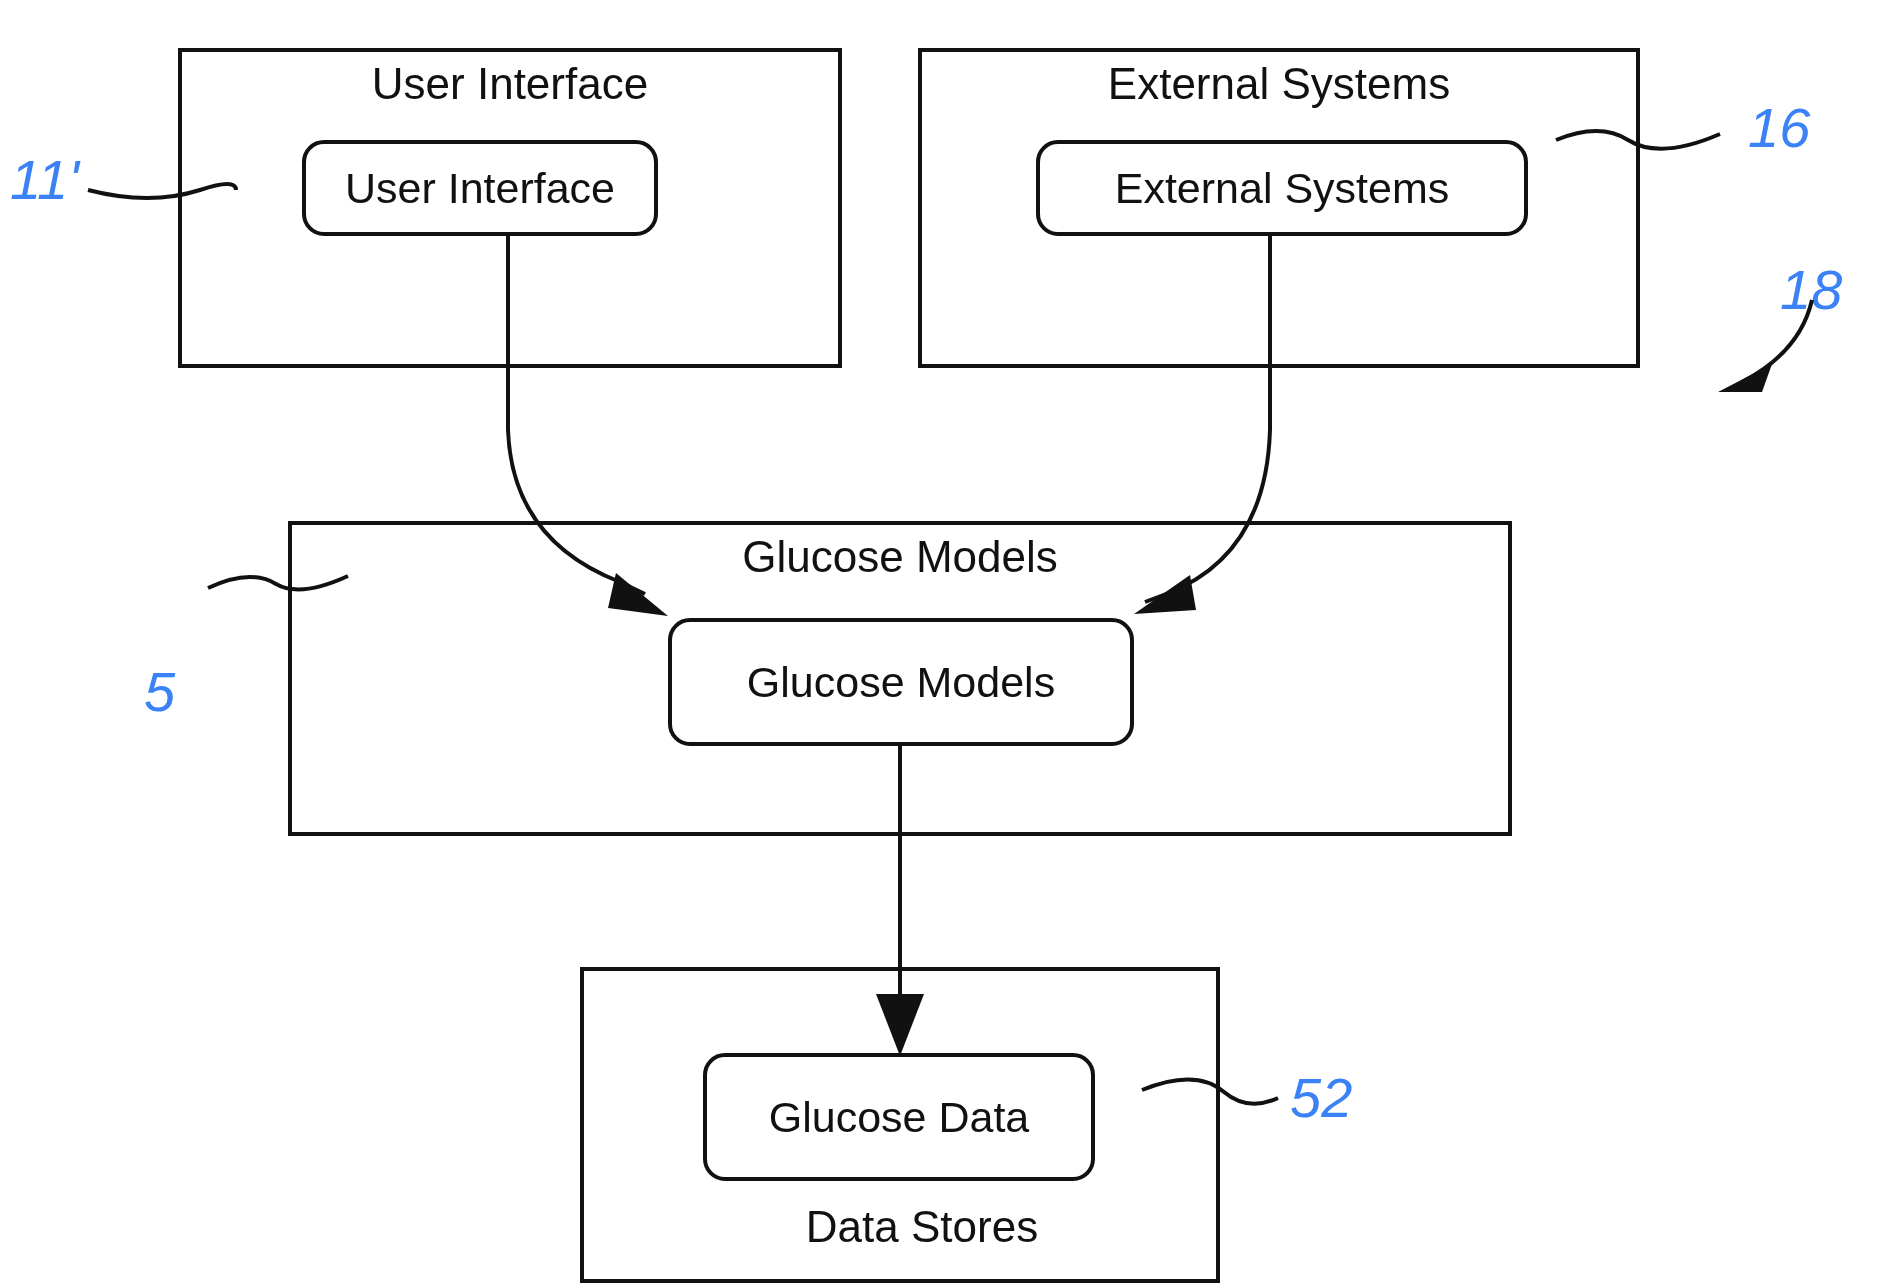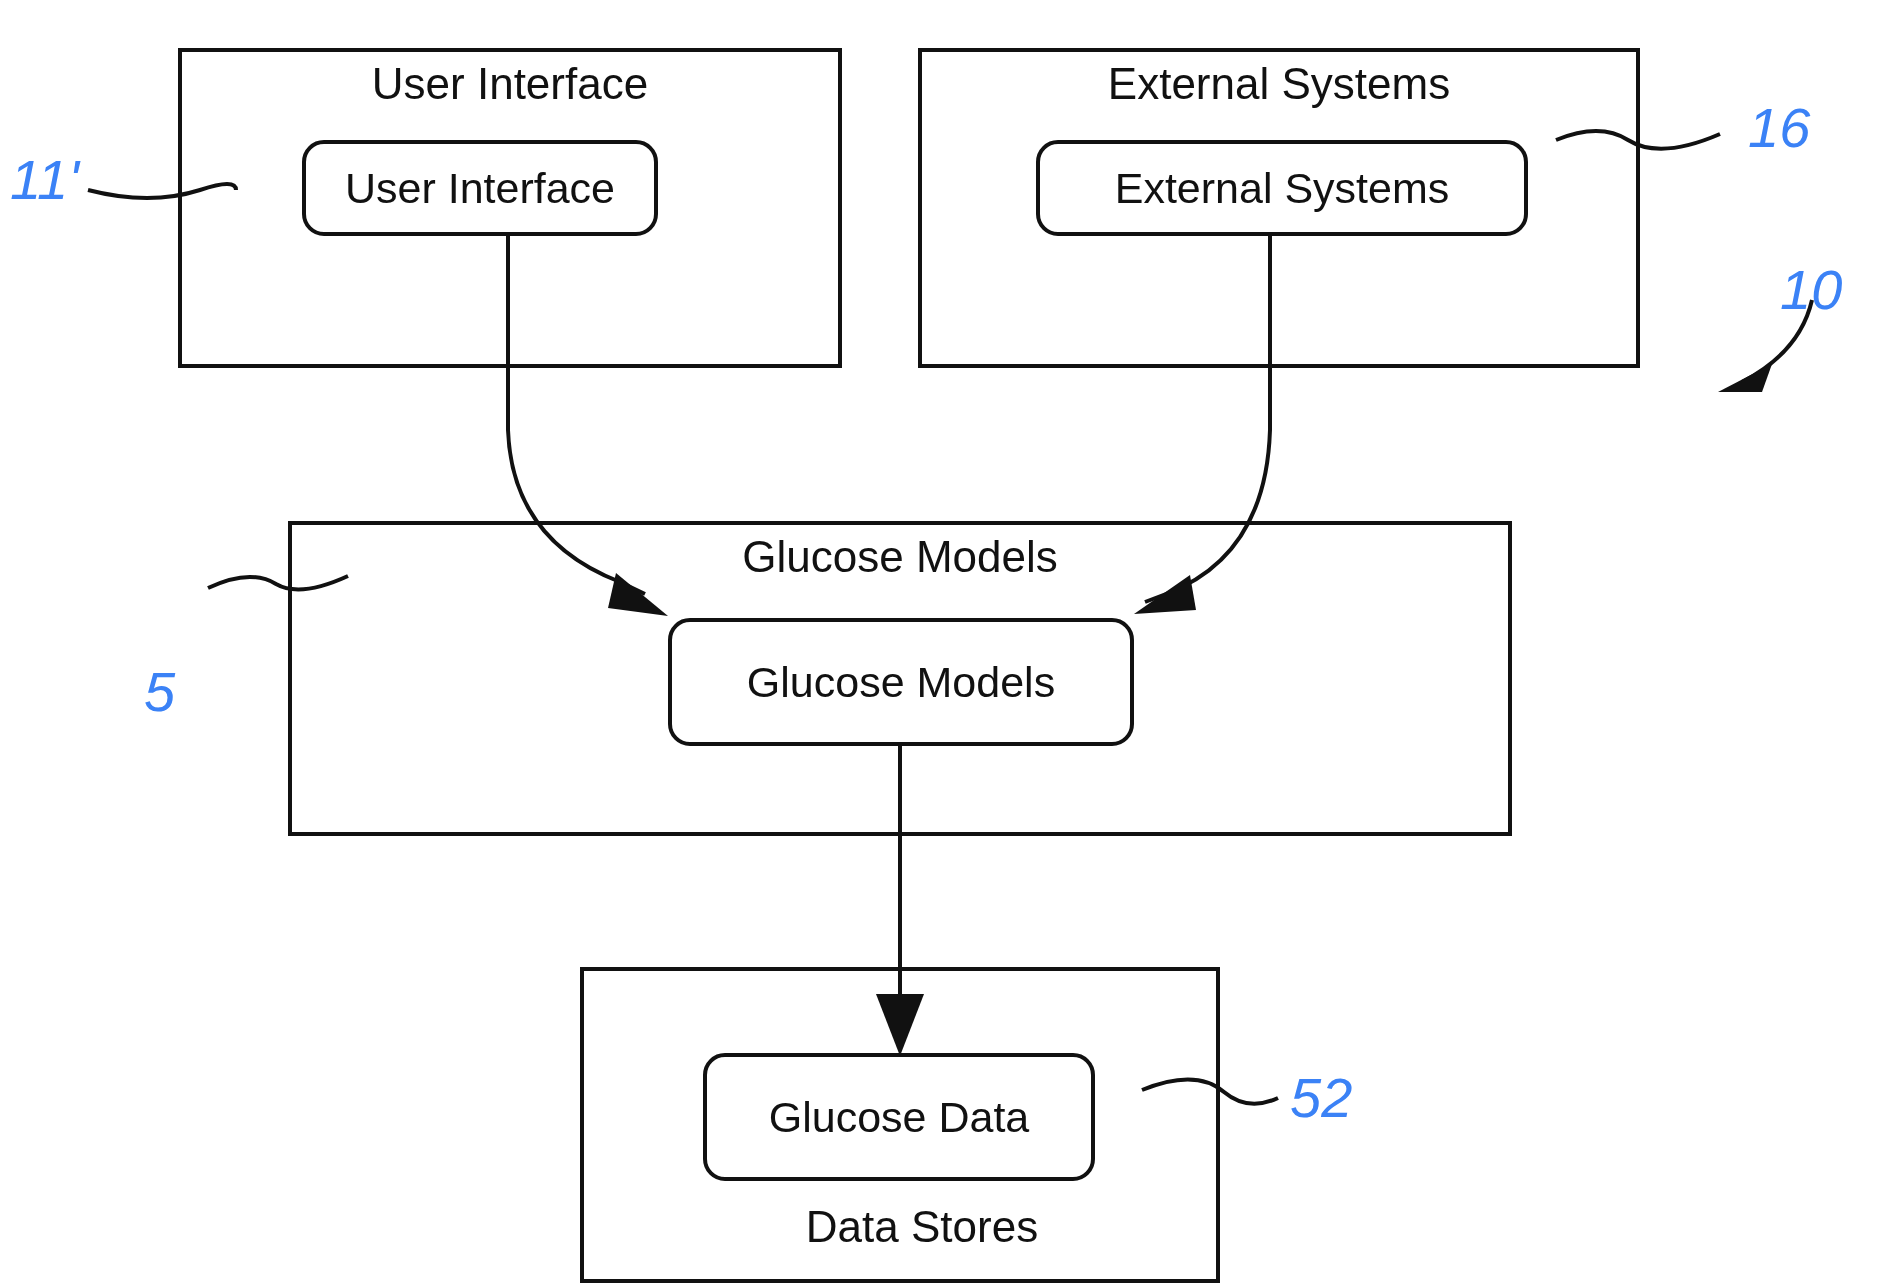--- a/index.html
+++ b/index.html
@@ -115,21 +115,21 @@
   <div class="container-box" style="left:580px; top:967px; width:640px; height:316px;"></div>
 
   <div class="component-box" style="left:703px; top:1053px; width:392px; height:128px;">
     <span class="component-label">Glucose Data</span>
   </div>
 
   <div class="box-title" style="left:580px; top:1205px; width:684px;">Data Stores</div>
 
   <div class="ref-num" style="left:1290px; top:1070px;">52</div>
 
-  <div class="ref-num" style="left:1780px; top:262px;">10</div>
+  <div class="ref-num" style="left:1780px; top:262px;">18</div>
 
   <svg class="overlay" viewBox="0 0 1879 1285">
 
     <g>
       <path d="M 508 236 L 508 430 Q 512 540 620 582 L 645 594"></path>
       <polygon class="head" points="616,573 668,616 608,608"></polygon>
     </g>
 
     <g>
       <path d="M 1270 236 L 1270 430 Q 1266 556 1166 594 L 1145 602"></path>

